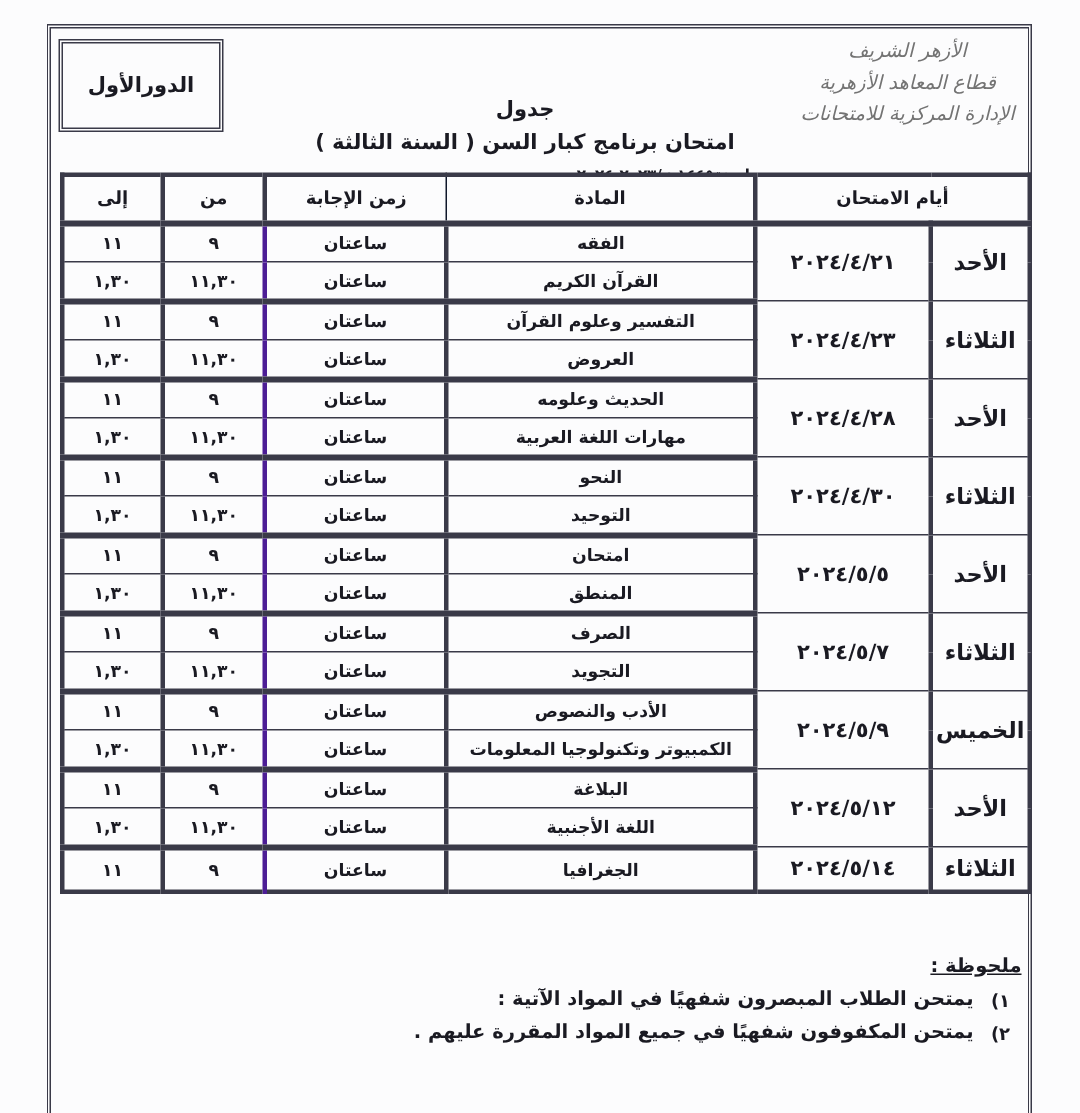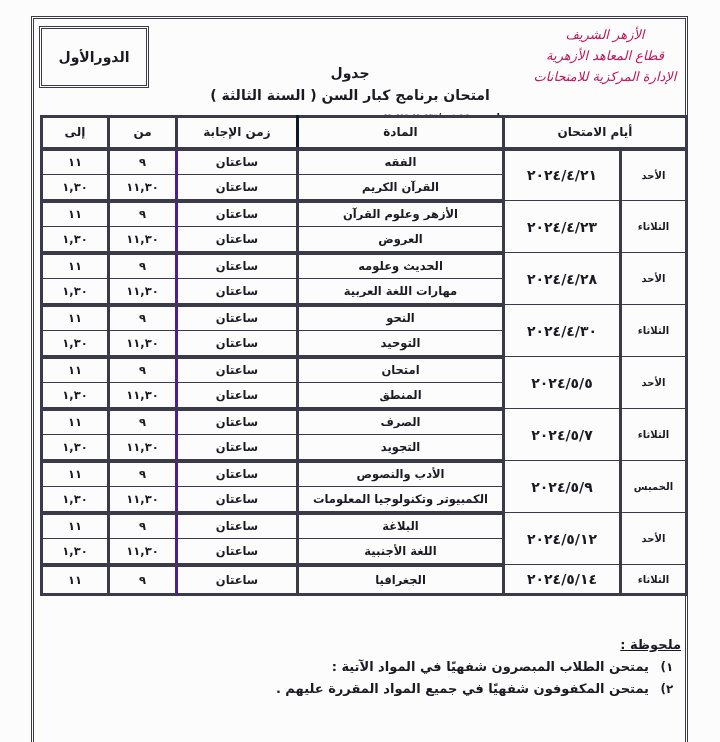--- a/index.html
+++ b/index.html
@@ -38,21 +38,21 @@
     .title-block .t1 { font-size: 14px; line-height: 22px; }
     .title-block .t2 { font-size: 14px; line-height: 22px; }
     .title-block .t3 { font-size: 10px; line-height: 24px; text-decoration: none; text-align: right; }
     .logo-block {
       position: absolute;
       right: 40px; top: 24px;
       width: 150px;
       text-align: center;
       direction: rtl;
       font-family: "DejaVu Serif", serif;
-      color: #be185d;
+      color: #737373;
       font-size: 13px;
       line-height: 21px;
       font-style: italic;
     }
     table.sched {
       position: absolute;
       left: 40px; top: 115px;
       width: 645px;
       border-collapse: collapse;
       direction: rtl;
@@ -63,27 +63,27 @@
       border: 1.5px solid #3a3a48;
       text-align: center;
       font-weight: bold;
       font-size: 11.5px;
       height: 26px;
       padding: 0 2px;
       background: #fcfcfd;
     }
     table.sched th { height: 32px; font-size: 12px; border-bottom: 4px solid #3a3a48; }
     table.sched tr.grp-end td { border-bottom: 4px solid #3a3a48; }
-    table.sched td.day { font-size: 10px; border-left: 3px solid #3a3a48; }
+    table.sched td.day { font-size: 15px; border-left: 3px solid #3a3a48; }
     table.sched td.date { font-size: 14px; border-left: 3px solid #3a3a48; letter-spacing: 1px; }
     table.sched td.subj { border-left: 3px solid #3a3a48; }
     table.sched td.dur { border-left: 3px solid #4c1d95; }
     table.sched td.from { border-left: 3px solid #3a3a48; }
     table.sched th.h-days { border-left: 3px solid #3a3a48; }
-    table.sched th.h-subj { border-left: 3px solid #0f172a; }
+    table.sched th.h-subj { border-left: 1px solid #0f172a; }
     table.sched th.h-dur { border-left: 3px solid #3a3a48; margin-top: 20px; }
     table.sched th.h-from { border-left: 3px solid #3a3a48; }
     .notes {
       position: absolute;
       left: 40px; top: 634px;
       width: 645px;
       direction: rtl;
       font-weight: bold;
       font-size: 13px;
     }
@@ -150,21 +150,21 @@
     <tr class="grp-end">
       <td class="subj">القرآن الكريم</td>
       <td class="dur">ساعتان</td>
       <td class="from">١١,٣٠</td>
       <td>١,٣٠</td>
     </tr>
 
     <tr>
       <td rowspan="2" class="day">الثلاثاء</td>
       <td rowspan="2" class="date">٢٠٢٤/٤/٢٣</td>
-      <td class="subj">الأزهر وعلوم القرآن</td>
+      <td class="subj">التفسير وعلوم القرآن</td>
       <td class="dur">ساعتان</td>
       <td class="from">٩</td>
       <td>١١</td>
     </tr>
     <tr class="grp-end">
       <td class="subj">العروض</td>
       <td class="dur">ساعتان</td>
       <td class="from">١١,٣٠</td>
       <td>١,٣٠</td>
     </tr>

